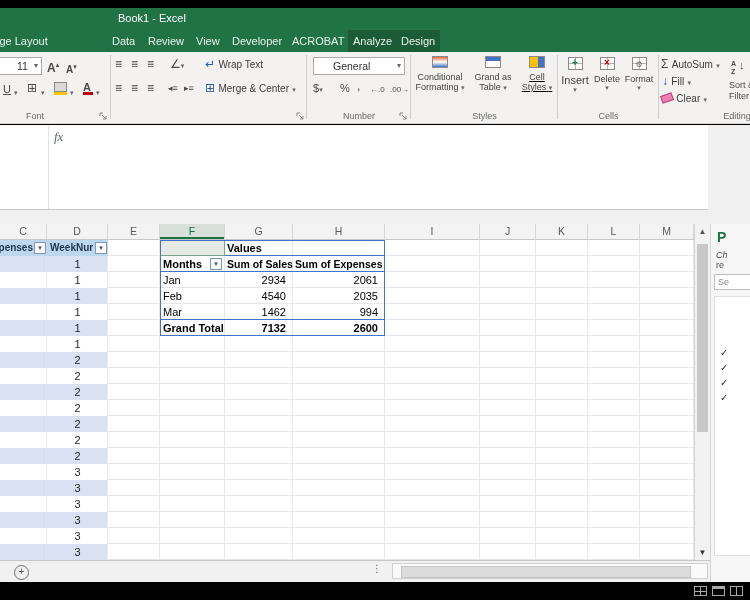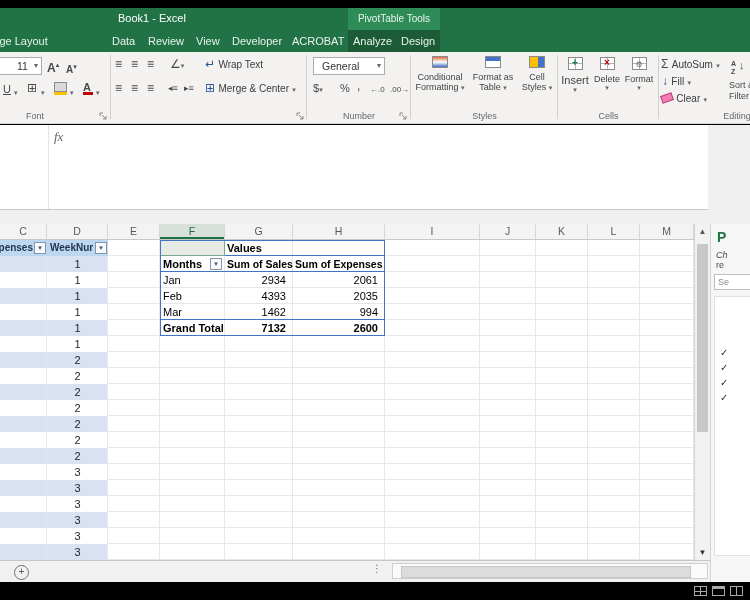--- a/index.html
+++ b/index.html
@@ -89,21 +89,20 @@
   .viewicon.grid-ic{background:linear-gradient(to right,transparent 5px,#A8A8A8 5px,#A8A8A8 6px,transparent 6px),
                     linear-gradient(to bottom,transparent 4px,#A8A8A8 4px,#A8A8A8 5px,transparent 5px);}
   .viewicon.layout-ic{background:linear-gradient(to bottom,#A8A8A8 0 2px,transparent 2px);}
   .viewicon.break-ic{background:linear-gradient(to right,transparent 5px,#A8A8A8 5px,#A8A8A8 6px,transparent 6px);}
 </style>
 </head>
 <body>
 
 <div class="abs titlebar">
   <div class="abs window-title">Book1 - Excel</div>
-  <div class="abs ctx-tools">PivotTable Tools</div>
 </div>
 
 <div class="abs tabrow">
   <div class="abs ctx-under"></div>
   <div id="tabs-strip">
       <span class="rtab" style="left: -14px;">Page Layout</span>
       <span class="rtab" style="left: 55px; margin-top: 40px;">Formulas</span>
       <span class="rtab" style="left: 112px;">Data</span>
       <span class="rtab" style="left: 148px;">Review</span>
       <span class="rtab" style="left: 196px;">View</span>
@@ -151,42 +150,42 @@
     <span style="color:#2B579A;">↵</span>
     <span class="smalltxt">Wrap Text</span>
   </span>
   <span class="icbtn" style="left:205px;top:29px;">
     <span style="color:#2B579A;">⊞</span>
     <span class="smalltxt">Merge &amp; Center</span>
     <span class="tinyarr">▾</span>
   </span>
   <div class="divider" style="left:306px;"></div>
 
-  <div class="combo" style="left:313px;top:5px;width:72px;padding-left:8px;">
+  <div class="combo" style="left:313px;top:5px;width:92px;padding-left:19px;">
     <span>General</span>
     <span class="arr">▾</span>
   </div>
   <span class="icbtn" style="left:313px;top:29px;font-size:11px;"><span>$</span><span class="tinyarr">▾</span></span>
   <span class="icbtn" style="left:340px;top:29px;font-size:11px;"><span>%</span></span>
   <span class="icbtn" style="left:357px;top:27px;font-size:12px;"><span>,</span></span>
   <span class="icbtn" style="left:370px;top:31px;font-size:8px;"><span>←.0</span></span>
   <span class="icbtn" style="left:390px;top:31px;font-size:8px;"><span>.00→</span></span>
   <div class="divider" style="left:410px;"></div>
 
   <div class="stbtn" style="left:413px;width:54px;">
     <span class="sticon" style="background:linear-gradient(180deg,#E06B3C,#ffffff,#4472C4);"></span>
     <div class="lbl">Conditional</div>
     <div class="lbl"><span>Formatting</span> <span class="tinyarr">▾</span></div>
   </div>
   <div class="stbtn" style="left:469px;width:48px;">
     <span class="sticon" style="background:linear-gradient(to bottom,#4472C4 0 4px,#fff 4px);"></span>
-    <div class="lbl">Format as</div>
+    <div class="lbl">Grand as</div>
     <div class="lbl"><span>Table</span> <span class="tinyarr">▾</span></div>
   </div>
-  <div class="stbtn" style="left:518px;width:38px;">
+  <div class="stbtn" style="left:518px;width:38px;text-decoration:underline;">
     <span class="sticon" style="background:linear-gradient(to right,#FFC000 0 8px,#4472C4 8px),linear-gradient(to bottom,transparent 0 6px,#70AD47 6px);"></span>
     <div class="lbl">Cell</div>
     <div class="lbl"><span>Styles</span> <span class="tinyarr">▾</span></div>
   </div>
   <div class="divider" style="left:557px;"></div>
 
   <div class="cellbtn" style="left:560px;">
     <span class="cellgrid"><span style="color:#107C41;">+</span></span>
     <div class="lbl" style="font-size:11px;color:#444;">Insert</div>
     <div class="tinyarr">▾</div>
@@ -332,21 +331,21 @@
   <div class="pcell pbold" style="left:227px;top:0;width:66px;">Values</div>
   <div class="pcell pbold" style="left:163px;top:16px;width:46px;">Months</div>
   <div class="filterbtn" style="left:210px;top:18px;z-index:6;">▾</div>
   <div class="pcell pbold phead" style="left:227px;top:16px;width:66px;">Sum of Sales</div>
   <div class="pcell pbold phead" style="left:295px;top:16px;width:90px;">Sum of Expenses</div>
   <div id="pivot-rows">
       <div class="pcell " style="left: 163px; top: 32px; width: 60px;">Jan</div>
       <div class="pcell pnum" style="left: 225px; top: 32px; width: 65px;">2934</div>
       <div class="pcell pnum" style="left: 293px; top: 32px; width: 89px;">2061</div>
       <div class="pcell " style="left: 163px; top: 48px; width: 60px;">Feb</div>
-      <div class="pcell pnum" style="left: 225px; top: 48px; width: 65px;">4393</div>
+      <div class="pcell pnum" style="left: 225px; top: 48px; width: 65px;">4540</div>
       <div class="pcell pnum" style="left: 293px; top: 48px; width: 89px;">2035</div>
       <div class="pcell " style="left: 163px; top: 64px; width: 60px;">Mar</div>
       <div class="pcell pnum" style="left: 225px; top: 64px; width: 65px;">1462</div>
       <div class="pcell pnum" style="left: 293px; top: 64px; width: 89px;">994</div>
     </div>
   <div class="pcell pbold" style="left:163px;top:80px;width:62px;">Grand Total</div>
   <div class="pcell pbold pnum" style="left:225px;top:80px;width:65px;">7132</div>
   <div class="pcell pbold pnum" style="left:293px;top:80px;width:89px;">2600</div>
 
   <div class="pivoutline" style="left:160px;top:0;width:225px;height:96px;"></div>

